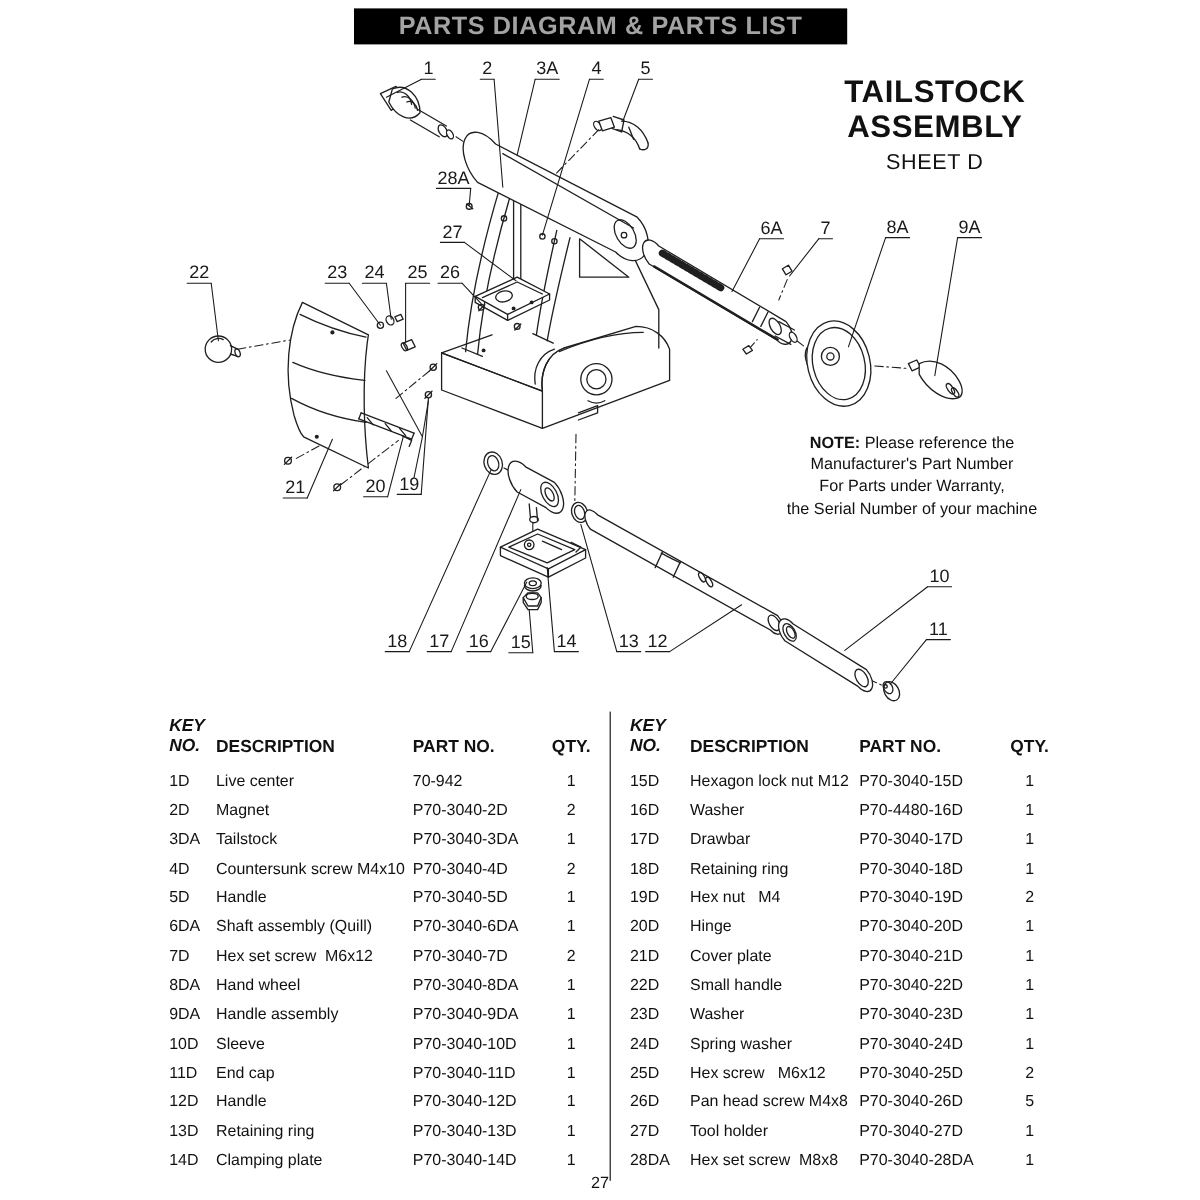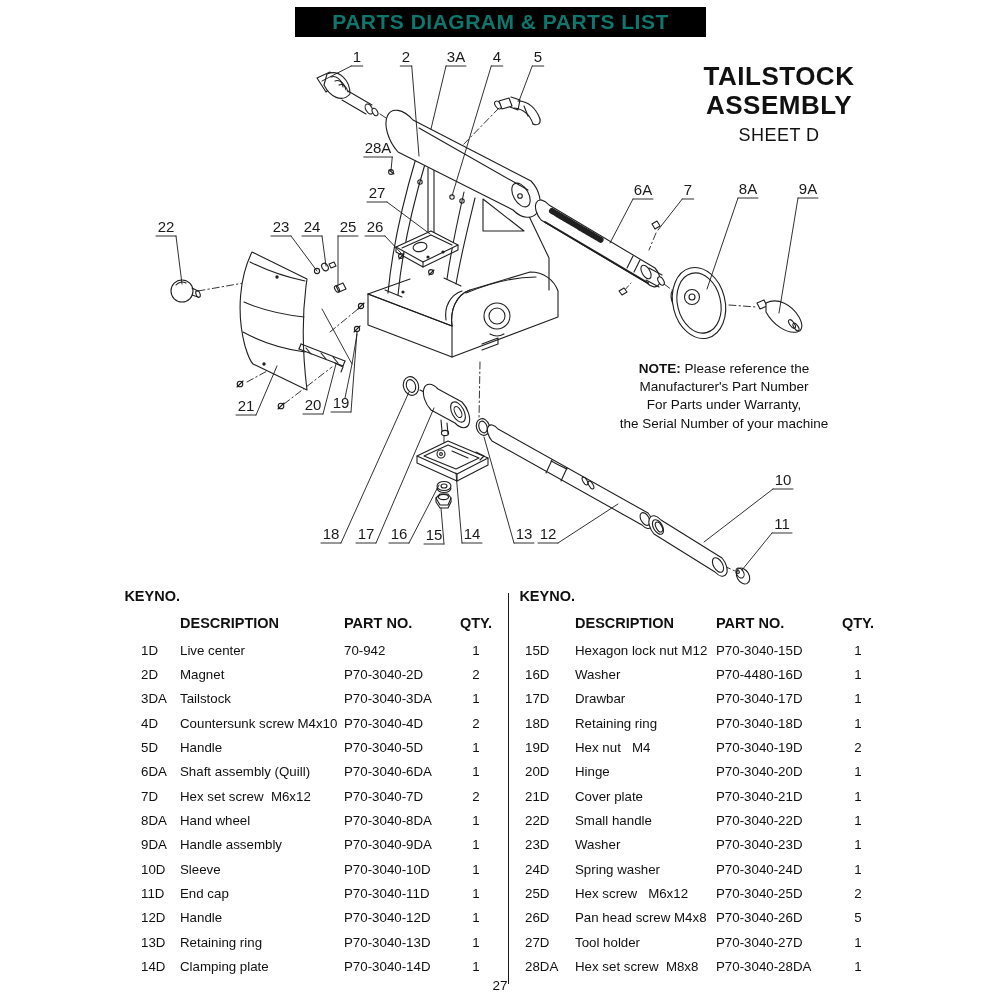--- a/index.html
+++ b/index.html
@@ -1,37 +1,37 @@
 <!DOCTYPE html>
 <html><head>
 <meta charset="utf-8">
 <style>
   html,body{margin:0;padding:0;background:#fff;}
   .page{position:relative;width:1000px;height:1000px;background:#fff;overflow:hidden;
         font-family:"Liberation Sans","DejaVu Sans",sans-serif;color:#111;}
   .header-bar{position:absolute;left:295px;top:7px;width:411px;height:30px;background:#000;
         display:flex;align-items:center;justify-content:center;}
-  .header-bar span{color:#0f766e;font-size:21px;font-weight:bold;letter-spacing:.5px;white-space:nowrap;}
+  .header-bar span{color:#a3a3a3;font-size:21px;font-weight:bold;letter-spacing:.5px;white-space:nowrap;}
   .title-block{position:absolute;left:690px;top:62px;width:178px;text-align:center;}
   .title-line{font-size:26px;font-weight:bold;line-height:29px;letter-spacing:.5px;}
   .sheet-line{font-size:18px;font-weight:normal;margin-top:5px;letter-spacing:.5px;}
-  .note-block{position:absolute;left:584px;top:360px;width:280px;text-align:center;
+  .note-block{position:absolute;left:620px;top:360px;width:280px;text-align:center;
         font-size:13.5px;line-height:18.2px;}
   .diagram-svg{position:absolute;left:0;top:0;}
   .callout-text{font-size:15px;fill:#1a1a1a;font-family:"Liberation Sans","DejaVu Sans",sans-serif;}
   .callout-line{stroke:#1a1a1a;stroke-width:.9;}
   .ptable{position:absolute;font-size:13.3px;}
   .t-left{left:141px;top:588px;width:357px;}
   .t-right{left:525px;top:588px;width:360px;}
   .phead{display:grid;height:44px;}
   .t-left .phead,.t-left .prow{grid-template-columns:39px 164px 110px 44px;}
   .t-right .phead,.t-right .prow{grid-template-columns:50px 141px 120px 44px;}
   .phead{font-weight:bold;font-size:14.5px;}
   .phead .hcell{display:flex;align-items:flex-end;padding-bottom:1px;}
-  .phead .hkey{flex-direction:row;align-items:flex-start;justify-content:flex-end;line-height:17px;}
+  .phead .hkey{flex-direction:column;align-items:flex-start;justify-content:flex-end;line-height:17px;font-style:italic;}
   .phead .hqty{justify-content:center;}
   .prows{margin-top:6px;}
   .prow{display:grid;height:24.35px;align-items:center;}
   .cell{white-space:nowrap;overflow:visible;}
   .cell.qty{text-align:center;}
   .v-divider{position:absolute;left:508px;top:593px;width:1.4px;height:391px;background:#1a1a1a;}
   .page-number{position:absolute;left:470px;top:978px;width:60px;text-align:center;font-size:13.5px;}
 </style>
 </head>
 <body>

